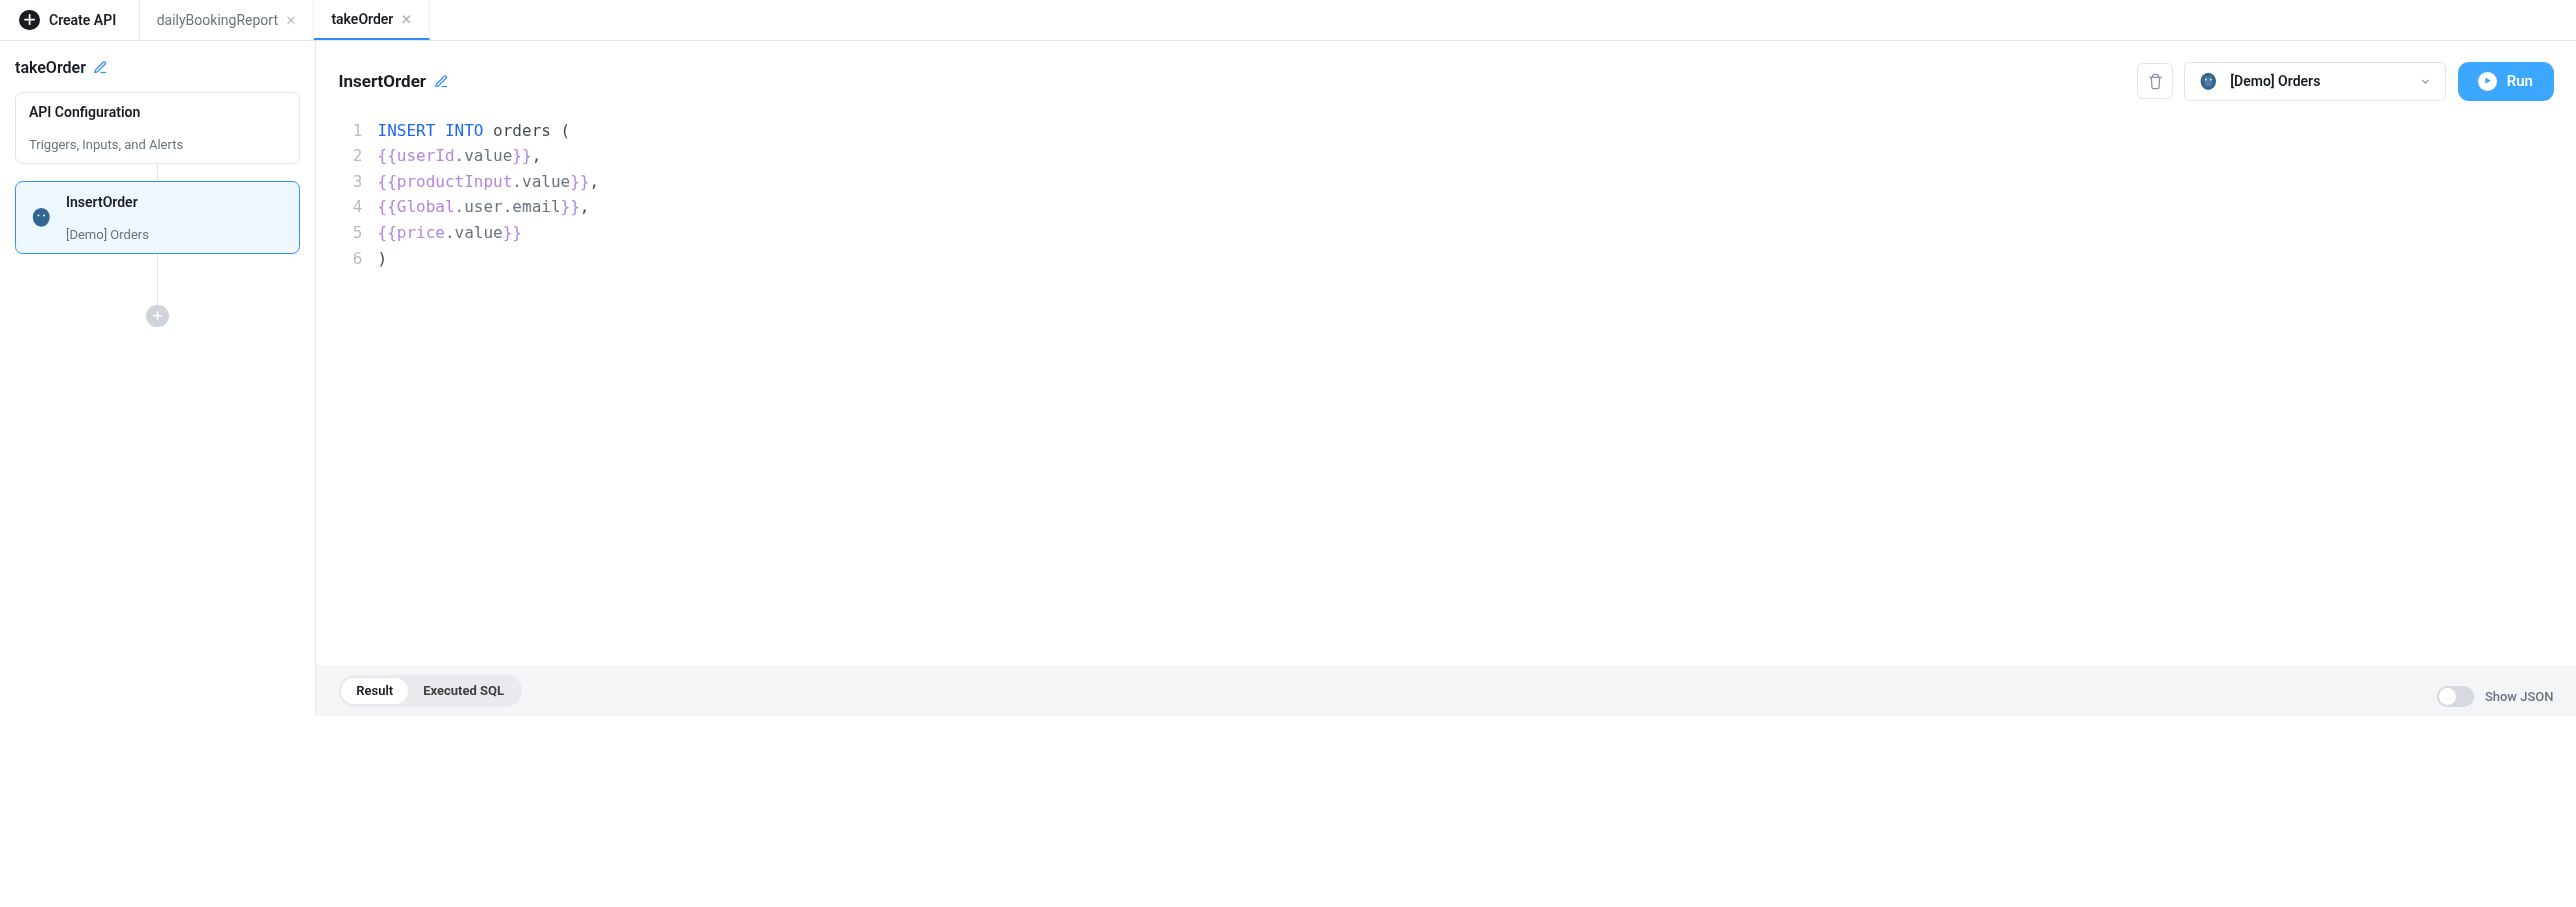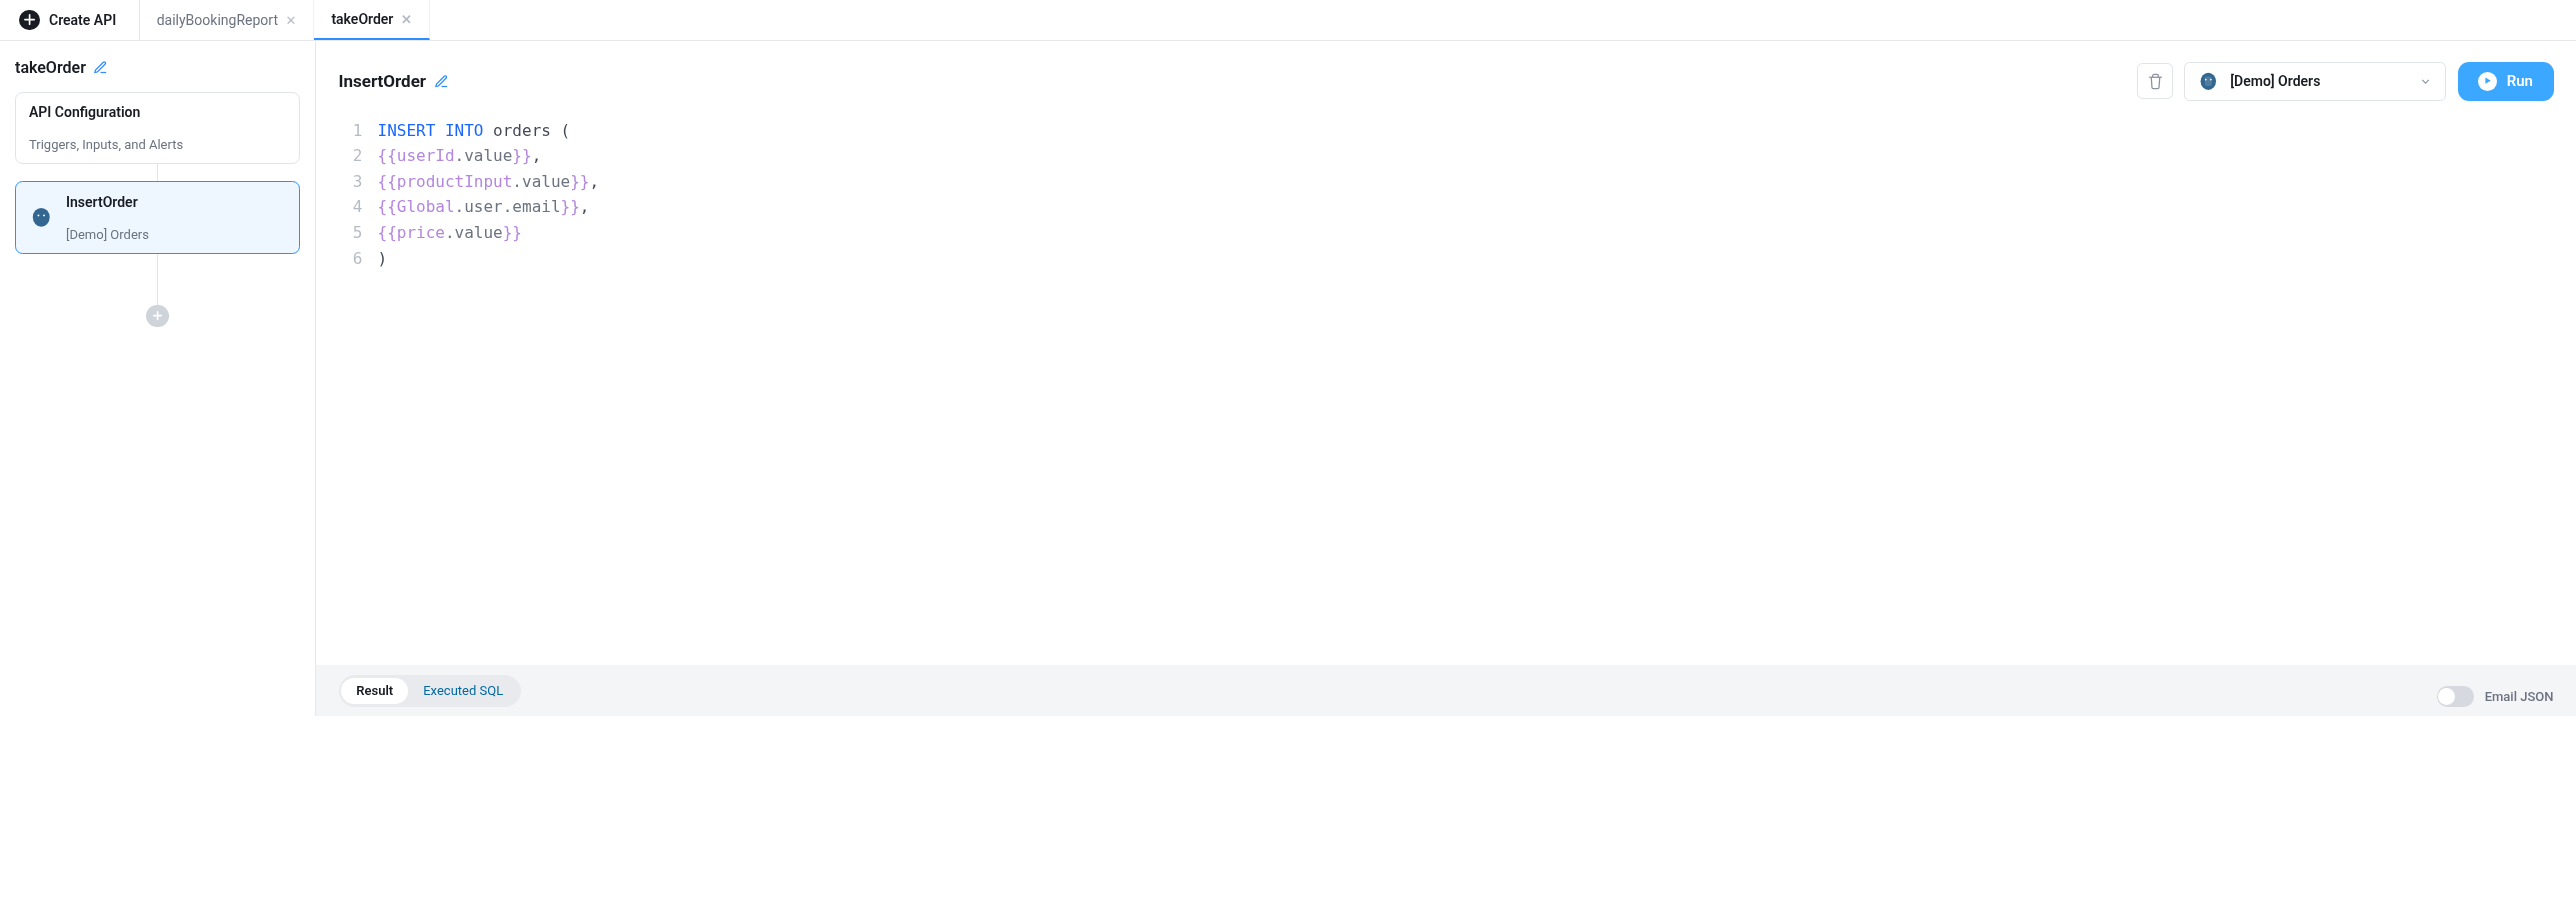--- a/index.html
+++ b/index.html
@@ -197,23 +197,23 @@
 .segmented {
   display: flex;
   background: #e8eaee;
   border-radius: 19px;
   padding: 2.8px;
 }
 .seg-btn {
   padding: 5.6px 15px;
   border-radius: 17px;
   font-size: 13px;
-  color: #0369a1;
-  cursor: pointer;
-  font-weight: 400;
+  color: #404040;
+  cursor: pointer;
+  font-weight: 700;
 }
 .seg-btn.active {
   background: #fff;
   color: #191c22;
   font-weight: 600;
 }
 .bottom-right {
   margin-left: auto;
   display: flex;
   align-items: center;
@@ -392,19 +392,19 @@
 
       <div class="bottom-bar">
         <div class="segmented" id="bottom-tabs">
             <div class="seg-btn active">Result</div>
             <div class="seg-btn">Executed SQL</div>
           </div>
         <div class="bottom-right">
           <div class="toggle">
             <div class="toggle-knob"></div>
           </div>
-          <span class="show-json-label">Email JSON</span>
+          <span class="show-json-label">Show JSON</span>
         </div>
       </div>
     </div>
   </div>
 </div>
 
 
 </body></html>

